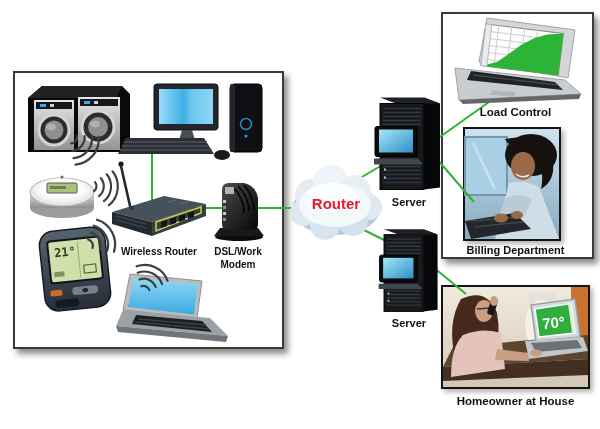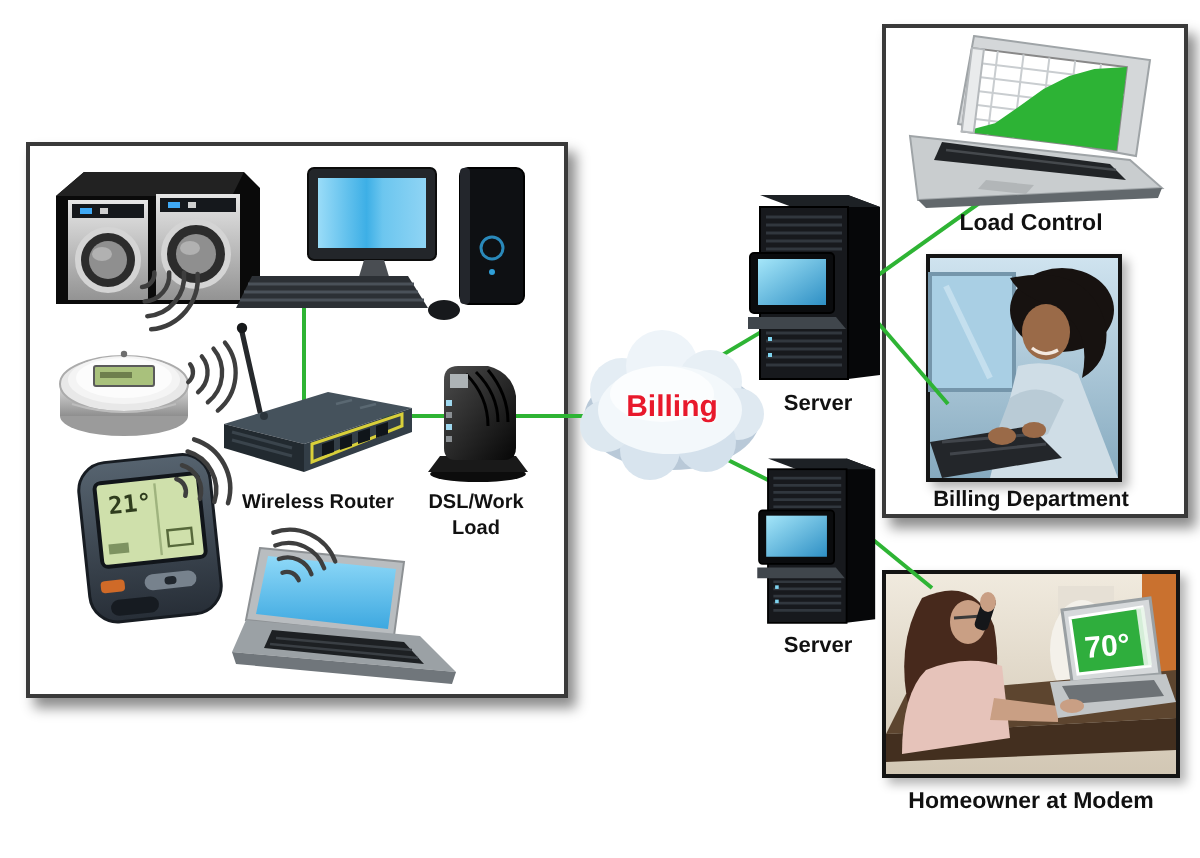--- a/index.html
+++ b/index.html
@@ -264,21 +264,21 @@
     <circle cx="24" cy="36" r="16" fill="#e4edf4"></circle>
     <circle cx="44" cy="24" r="18" fill="#eef4f9"></circle>
     <circle cx="68" cy="32" r="16" fill="#e7eff5"></circle>
     <circle cx="82" cy="48" r="13" fill="#dfe9f1"></circle>
     <circle cx="66" cy="62" r="15" fill="#d4e1ec"></circle>
     <circle cx="38" cy="66" r="15" fill="#d8e4ee"></circle>
     <circle cx="16" cy="54" r="13" fill="#dde8f0"></circle>
     <ellipse cx="48" cy="46" rx="36" ry="22" fill="#f3f8fb"></ellipse>
     <ellipse cx="44" cy="38" rx="26" ry="14" fill="#fbfdfe"></ellipse>
   </svg>
-  <div class="net-lbl" style="left:294px;top:195px;width:84px;">Billing</div>
+  <div class="net-lbl" style="left:294px;top:195px;width:84px;">Router</div>
 
   <svg class="dev" style="left:374px;top:90px;" width="68" height="104" viewBox="0 0 68 103">
     <polygon points="50,7 66,13 66,97 50,99" fill="#060709"></polygon>
     <polygon points="6,7 50,7 66,13 22,13" fill="#1d2125"></polygon>
     <rect x="6" y="13" width="44" height="86" fill="#17191d" stroke="#000000"></rect>
     <g stroke="#31373e" stroke-width="1.5">
       <line x1="9" y1="18" x2="47" y2="18"></line>
         <line x1="9" y1="22" x2="47" y2="22"></line>
       <line x1="9" y1="26" x2="47" y2="26"></line>
         <line x1="9" y1="30" x2="47" y2="30"></line>
@@ -342,18 +342,18 @@
     </g>
     <polygon points="2,50 112,62 128,76 6,82" fill="#c9cdcf" stroke="#9fa4a7"></polygon>
     <polygon points="18,53 102,64 110,72 14,62" fill="#212427"></polygon>
     <line x1="20" y1="57" x2="105" y2="67" stroke="#45494d" stroke-width="1.3"></line>
     <polygon points="40,72 64,74.5 60,79 36,76.5" fill="#b2b6b8"></polygon>
     <polygon points="6,82 128,76 126,81 10,86" fill="#62686c"></polygon>
   </svg>
 
   <div class="lbl small" style="left:107px;top:245px;width:104px;">Wireless Router</div>
   <div class="lbl small" style="left:196px;top:245px;width:84px;">DSL/Work</div>
-  <div class="lbl small" style="left:196px;top:258px;width:84px;">Load</div>
+  <div class="lbl small" style="left:196px;top:258px;width:84px;">Modem</div>
   <div class="lbl" style="left:443px;top:106px;width:145px;font-size:11.5px;">Load Control</div>
   <div class="lbl" style="left:443px;top:244px;width:145px;">Billing Department</div>
-  <div class="lbl" style="left:441px;top:395px;width:149px;font-size:11.5px;">Homeowner at Modem</div>
+  <div class="lbl" style="left:441px;top:395px;width:149px;font-size:11.5px;">Homeowner at House</div>
 
 </div>
 
 </body></html>

